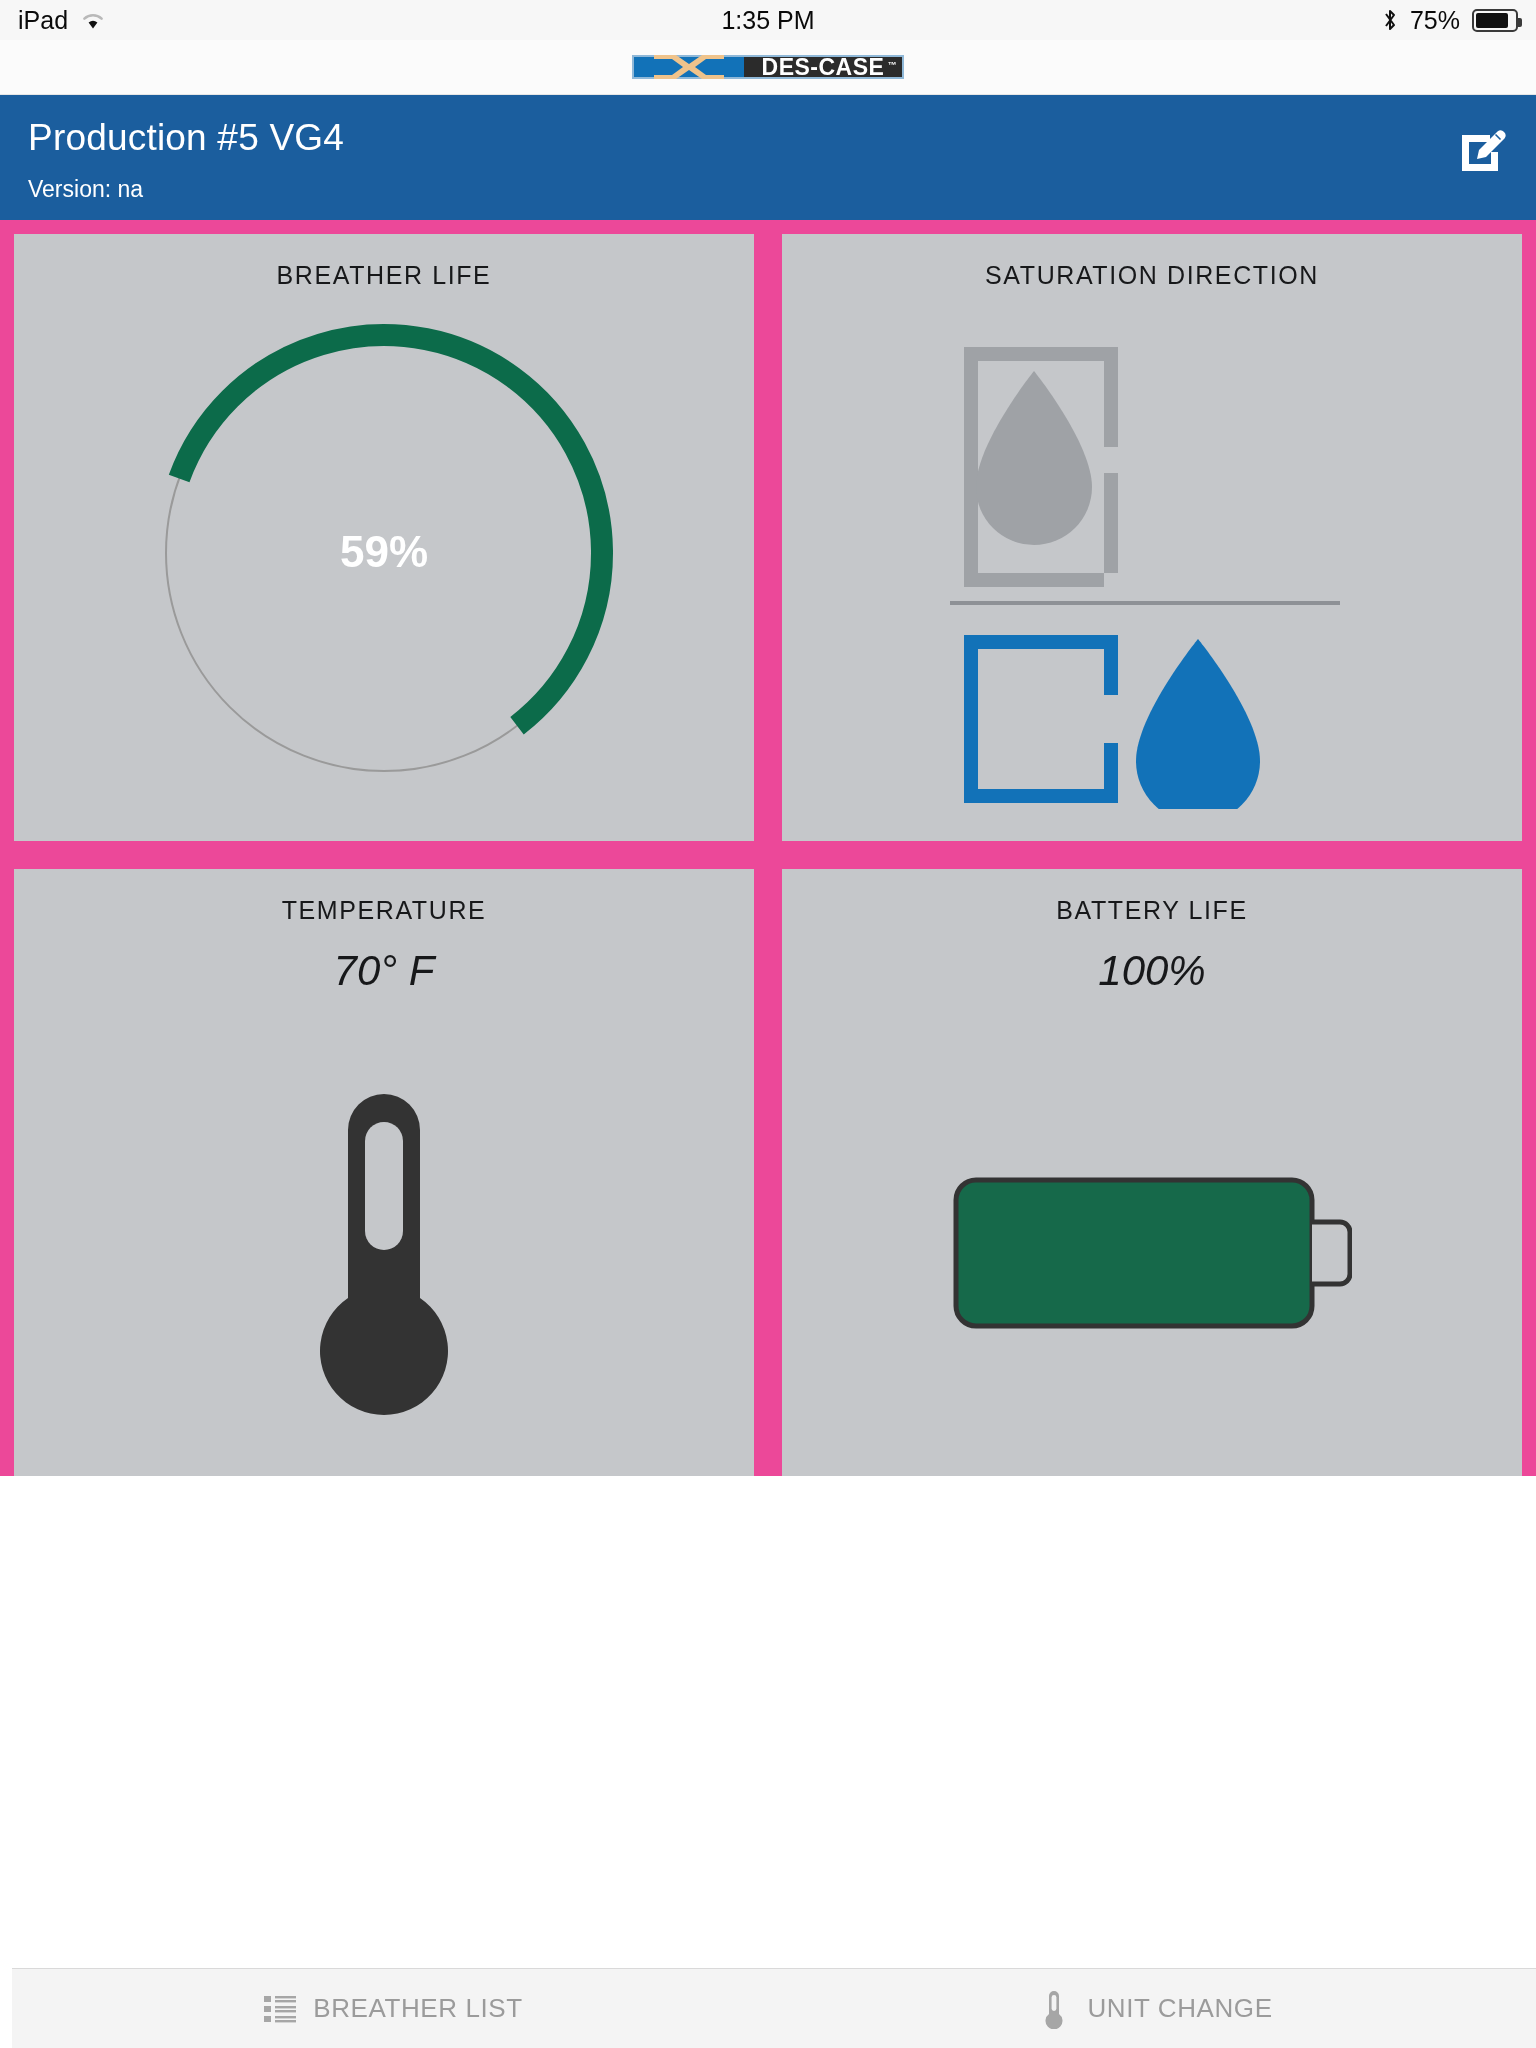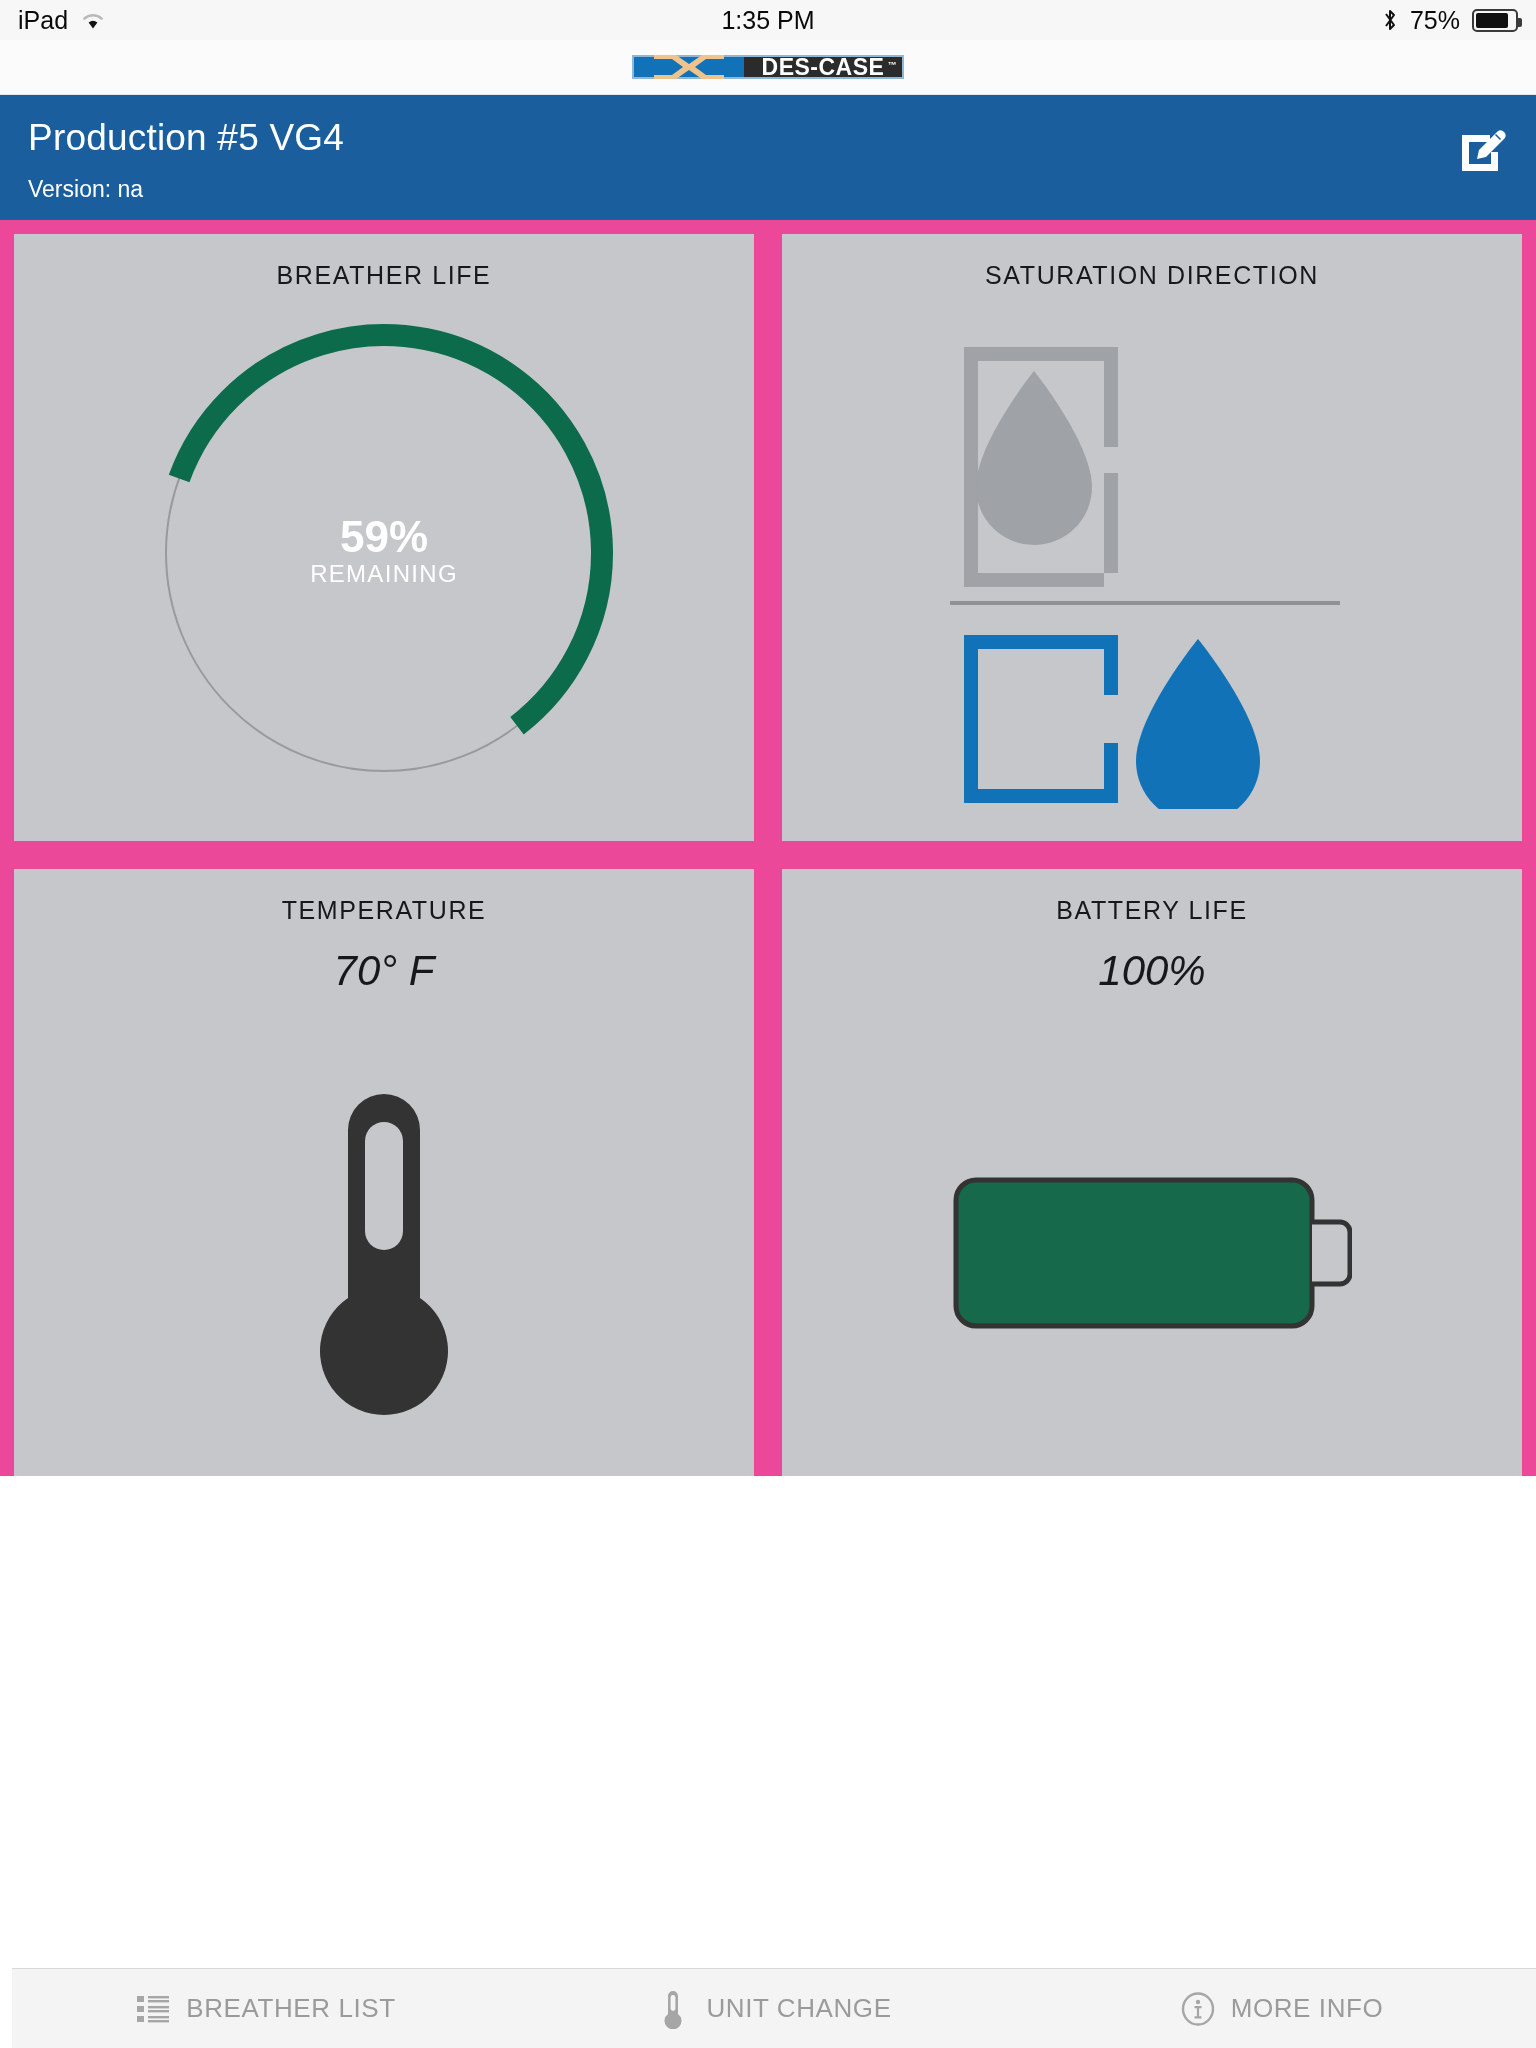--- a/index.html
+++ b/index.html
@@ -226,21 +226,20 @@
         <svg width="470" height="470" viewBox="0 0 470 470">
 
           <circle cx="235" cy="235" r="218" fill="none" stroke="#9a9a9a" stroke-width="2"></circle>
 
           <path d="M 235 235 m 0 -218 
                    A 218 218 0 1 0 235 453" fill="none"></path>
           <path id="gauge-arc" d="M 30.147008668671987 160.4396087550042 A 218 218 0 1 1 368.0116457304764 407.71914225143155" fill="none" stroke="#0c6b4a" stroke-width="22" stroke-linecap="butt" transform="rotate(0 235 235)"></path>
         </svg>
         <div class="gauge-center">
           <div class="gauge-pct">59%</div>
-          <div class="gauge-label">REMAINING</div>
         </div>
       </div>
     </div>
   </div>
 
   <div class="panel">
     <div class="panel-title">SATURATION DIRECTION</div>
     <div class="sat-wrap">
       <svg width="420" height="470" viewBox="0 0 420 470">
 
@@ -307,25 +306,15 @@
   <div class="tab">
     <span class="tab-icon">
       <svg width="20" height="40" viewBox="0 0 20 40">
         <path d="M10 2 a5 5 0 0 1 5 5 v18 a8.5 8.5 0 1 1 -10 0 v-18 a5 5 0 0 1 5 -5 z" fill="#a6a6a6"></path>
         <rect x="7.6" y="6" width="4.8" height="16" rx="2.4" fill="#f4f4f4"></rect>
       </svg>
     </span>
     <span>UNIT CHANGE</span>
   </div>
 
-  <div class="tab">
-    <span class="tab-icon">
-      <svg width="34" height="34" viewBox="0 0 34 34">
-        <ellipse cx="17" cy="17" rx="15" ry="15.5" fill="none" stroke="#a6a6a6" stroke-width="2.4"></ellipse>
-        <circle cx="17" cy="10" r="2.2" fill="#a6a6a6"></circle>
-        <path d="M13.5 14 h7 v2.2 h-2.4 v8 h2.4 v2.2 h-7 v-2.2 h2.4 v-8 h-2.4 z" fill="#a6a6a6"></path>
-      </svg>
-    </span>
-    <span>MORE INFO</span>
-  </div>
 
 
 </div>
 
 </body></html>

